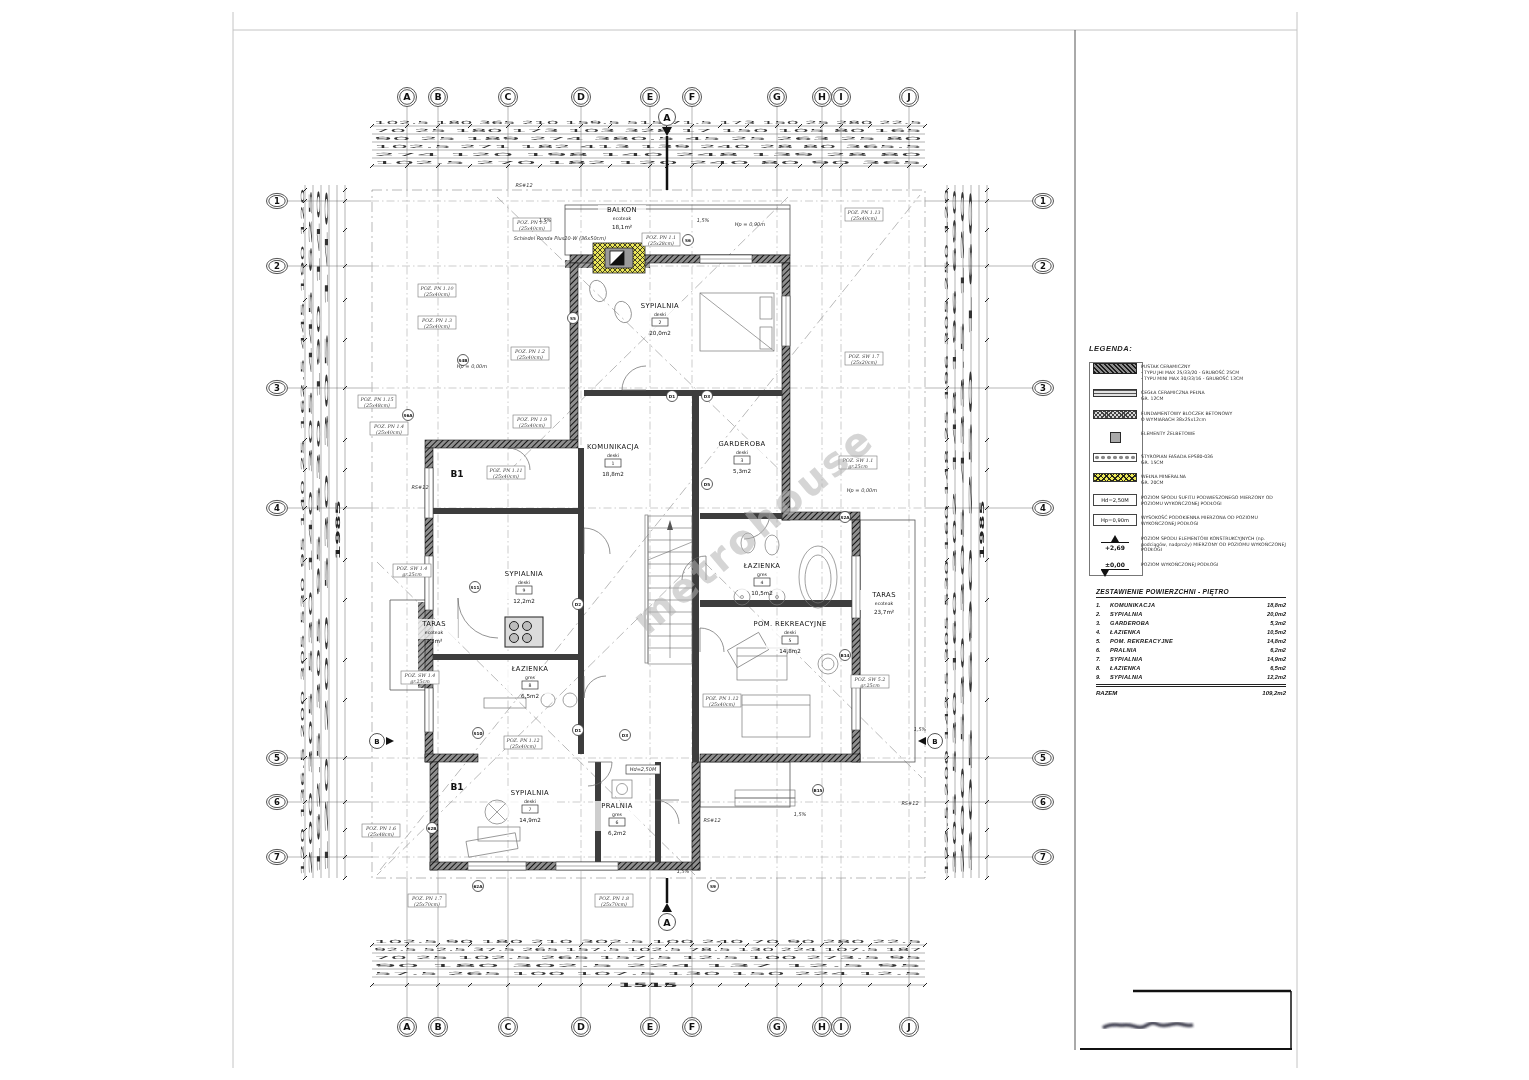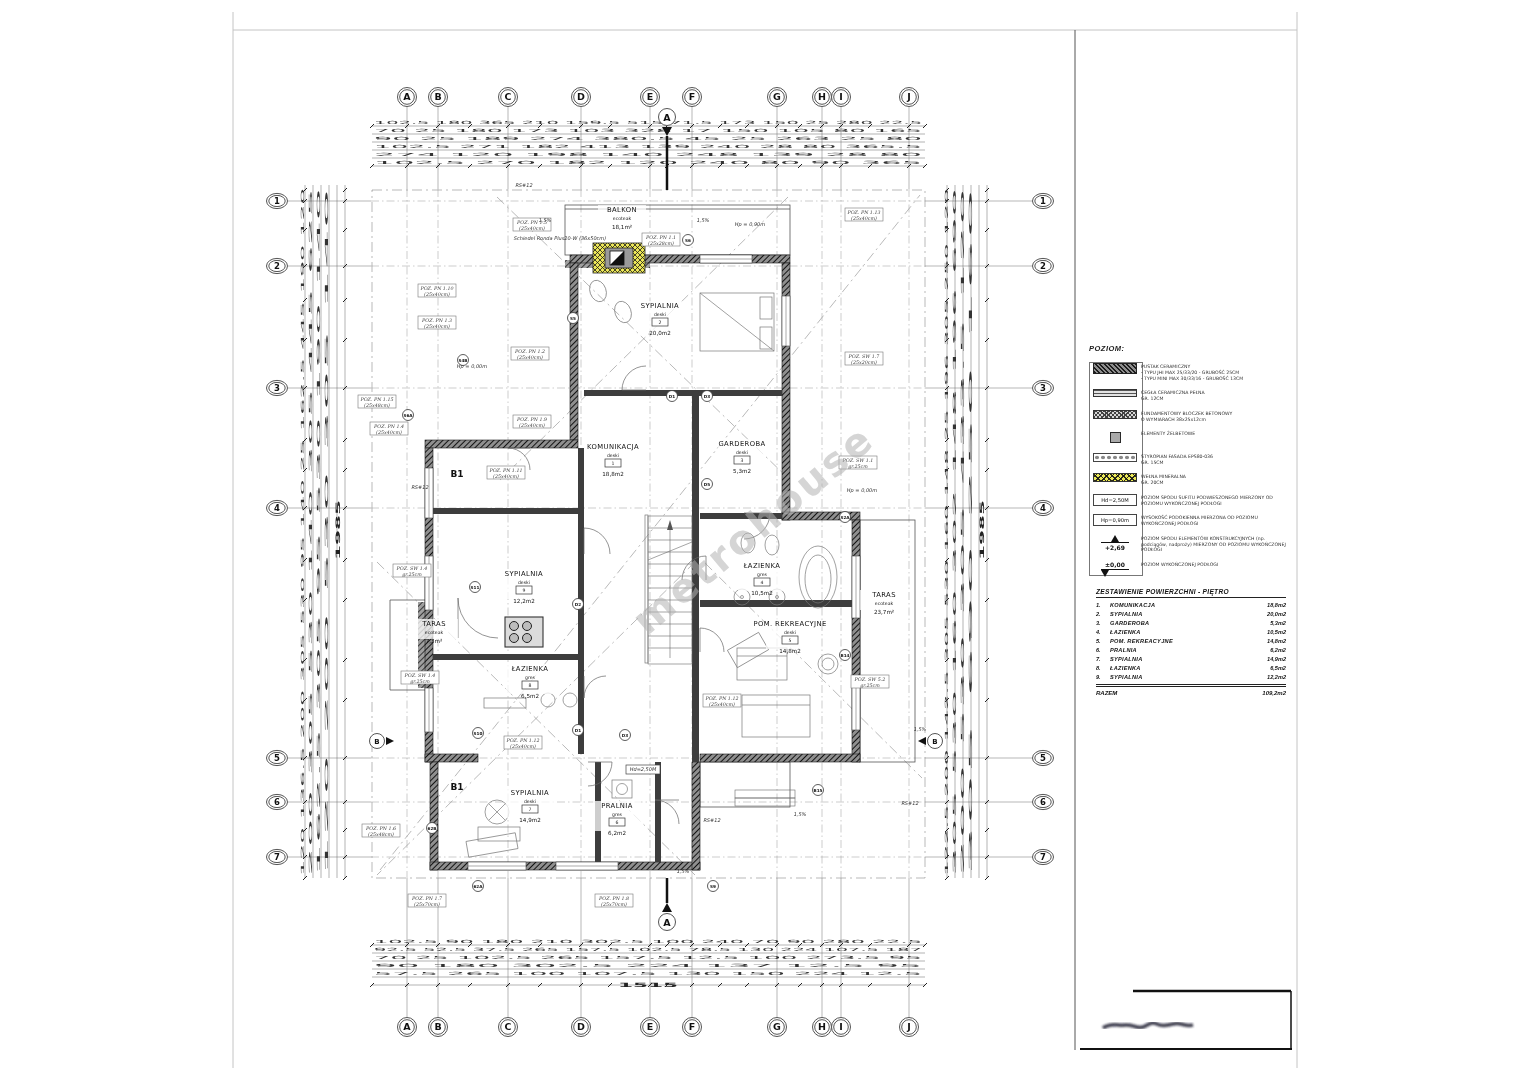--- a/index.html
+++ b/index.html
@@ -1048,21 +1048,21 @@
     <line class="tbL" x1="1133" y1="991" x2="1291" y2="991" stroke-width="2.5"></line>
     <line class="tbL" x1="1291" y1="991" x2="1291" y2="1049" stroke-width="1.5"></line>
     <line class="tbL" x1="1080" y1="1049" x2="1292" y2="1049" stroke-width="2"></line>
     <path d="M1103,1028 c8,-6 16,-2 22,-3 c8,-1 10,4 18,2 c6,-2 8,-6 14,-3 c6,3 10,1 16,0 c8,-2 12,3 20,1" stroke="#1a1a2e" stroke-width="3.5" fill="none" filter="url(#blur1)" opacity="0.85"></path>
     <line x1="1255" y1="1026" x2="1275" y2="1026" stroke="#222" stroke-width="2" filter="url(#blur1)"></line>
     <line x1="1085" y1="1027" x2="1097" y2="1027" stroke="#444" stroke-width="1.5" filter="url(#blur1)"></line>
   </g>
 </svg>
 
 <div class="legend">
-  <div class="legend-title">POZIOM:</div>
+  <div class="legend-title">LEGENDA:</div>
   <div class="symframe"></div>
   <div id="legend-items">
         <div class="lrow">
           <div class="sym sym-brick"></div>
           <div class="ltext">PUSTAK CERAMICZNY
 - TYPU JHI MAX 25/33/20 - GRUBOŚĆ 25CM
 - TYPU MINI MAX 30/33/16 - GRUBOŚĆ 13CM</div>
         </div>
         <div class="lrow">
           <div class="sym sym-fullbrick"></div>

